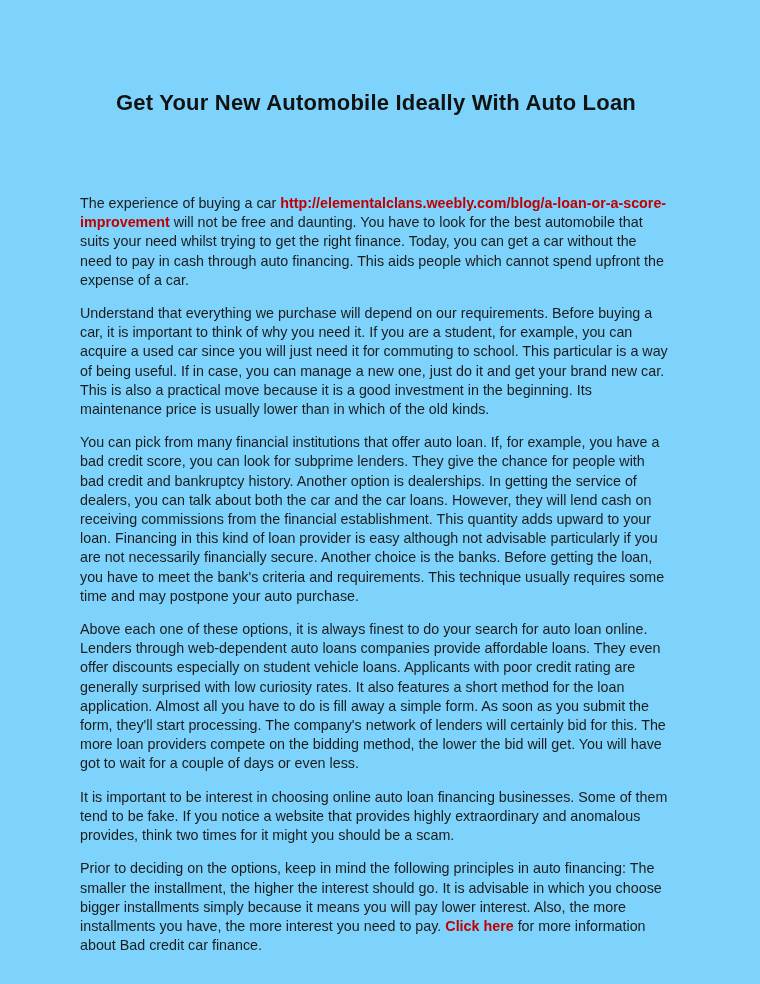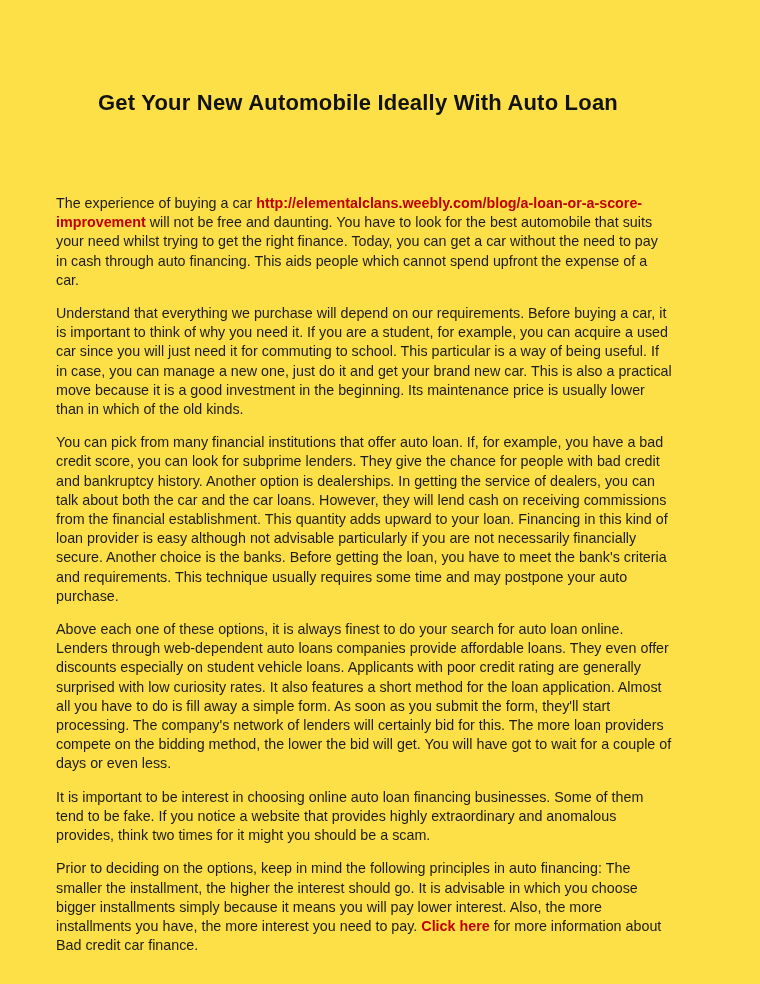--- a/index.html
+++ b/index.html
@@ -10,34 +10,34 @@
   body {
     width: 760px;
     height: 984px;
     font-family: "Liberation Sans", "DejaVu Sans", sans-serif;
     overflow: hidden;
   }
   .page {
     box-sizing: border-box;
     width: 760px;
     height: 984px;
-    padding: 90px 88px 0 44px;
-    background: #fde047;
+    padding: 90px 88px 0 80px;
+    background: #7dd3fc;
   }
   .doc-title {
     margin: 0 0 78px 0;
     font-size: 22px;
     line-height: 26px;
     font-weight: bold;
     text-align: center;
     color: #121212;
     letter-spacing: 0.2px;
   }
   .doc-paragraph {
-    margin: 0 0 14px 12px;
+    margin: 0 0 14px 0;
     font-size: 14.3px;
     line-height: 19.2px;
     color: #1c1c1c;
     text-align: left;
   }
   .doc-link {
     color: #c00000;
     font-weight: bold;
     text-decoration: none;
     cursor: pointer;

